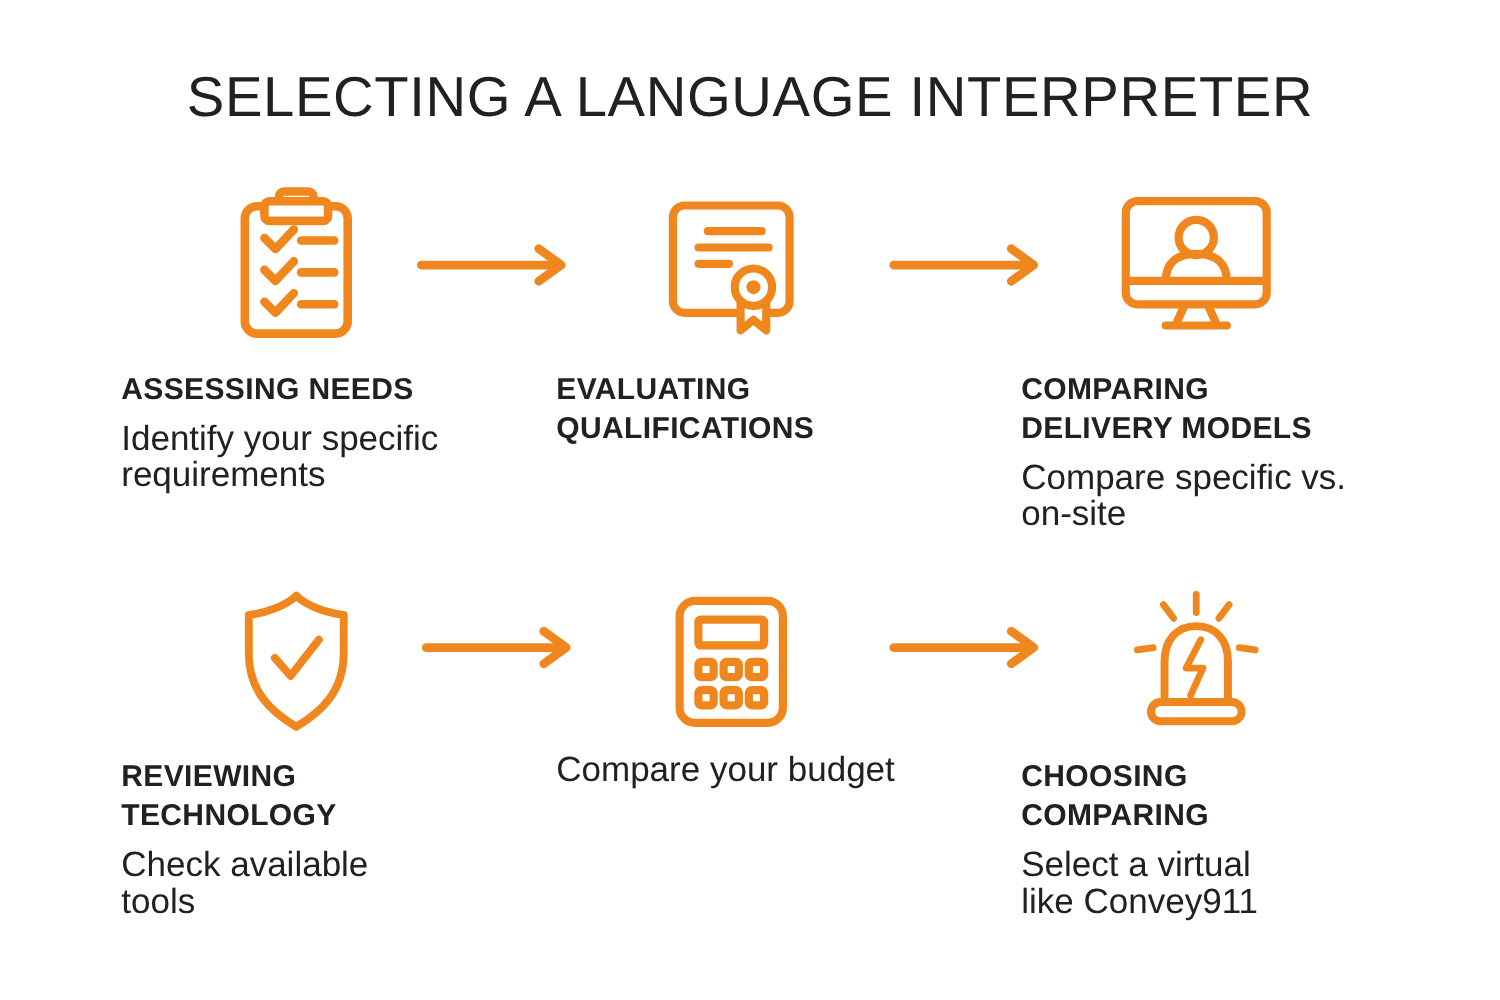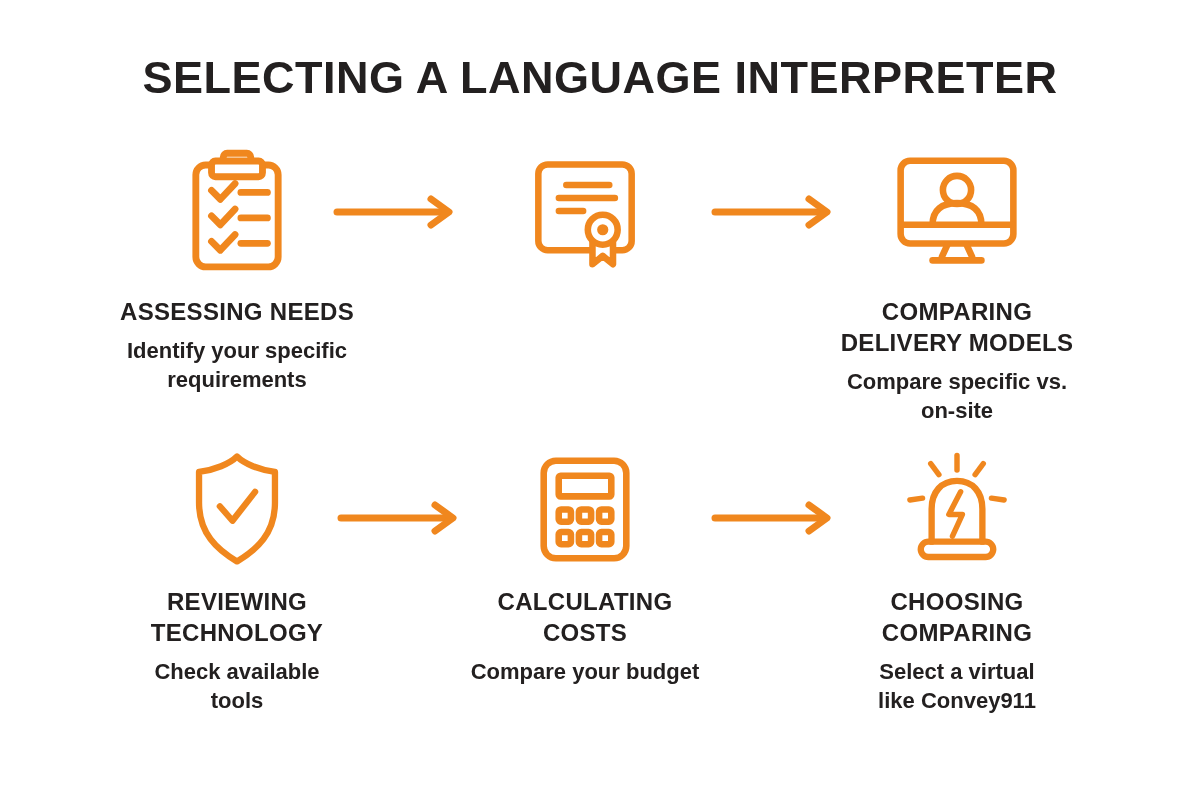--- a/index.html
+++ b/index.html
@@ -9,31 +9,30 @@
     background:var(--bg,#ffffff);
     font-family:"Liberation Sans", sans-serif;
     overflow:hidden;
   }
   .title{
     position:absolute;
     left:0;right:0;top:52px;
     margin:0;
     text-align:center;
     font-size:45px;
-    font-weight:700;
+    font-weight:400;
     letter-spacing:0.5px;
     color:var(--ink,#1e1e1e);
   }
   .step{
     position:absolute;
     width:320px;
-    text-align:center;
   }
   .step-r1{top:142px;}
-  .step-r2{top:446px;}
+  .step-r2{top:466px;}
   .step-c1{left:77px;}
   .step-c2{left:425px;}
   .step-c3{left:797px;}
   .icon-wrap{
     height:140px;
     display:flex;align-items:center;justify-content:center;
   }
   .step-r2 .icon-wrap{height:126px;}
   .icon-wrap svg{display:block;}
   .icon-stroke{
@@ -51,23 +50,23 @@
     font-size:24px;
     line-height:31px;
     font-weight:bold;
     letter-spacing:0.3px;
     color:var(--ink,#232020);
     white-space:pre-line;
   }
   .step-desc{
     margin:9px auto 0 auto;
     max-width:280px;
-    font-size:22px;
+    font-size:28px;
     line-height:29px;
-    font-weight:bold;
+    font-weight:normal;
     color:var(--ink,#232020);
     white-space:pre-line;
   }
   .arrow{position:absolute;width:130px;height:36px;}
   .arrow svg{display:block;}
   .arrow-1{left:333px;top:194px;}
   .arrow-2{left:711px;top:194px;}
   .arrow-3{left:337px;top:500px;}
   .arrow-4{left:711px;top:500px;}
 </style>
@@ -102,20 +101,22 @@
       <svg width="112" height="114" viewBox="0 0 120 122">
         <rect class="icon-stroke" x="10" y="10" width="100" height="92" rx="10"></rect>
         <line class="icon-stroke" x1="40" y1="32" x2="86" y2="32"></line>
         <line class="icon-stroke" x1="32" y1="46" x2="92" y2="46"></line>
         <line class="icon-stroke" x1="32" y1="60" x2="58" y2="60"></line>
         <path class="icon-stroke icon-fillwhite" d="M68 84 L68 117 L79 108 L90 117 L90 84"></path>
         <circle class="icon-stroke icon-fillwhite" cx="79" cy="80" r="16"></circle>
         <circle class="icon-dot" cx="79" cy="80" r="6"></circle>
       </svg>
     </div>
+    <h2 class="step-heading">EVALUATING
+QUALIFICATIONS</h2>
   </div>
 
   <div class="step step-r1 step-c3">
     <div class="icon-wrap">
       <svg width="124" height="115" viewBox="0 0 132 122">
         <rect class="icon-stroke" x="6" y="6" width="120" height="88" rx="10"></rect>
         <circle class="icon-stroke" cx="66" cy="37" r="15"></circle>
         <path class="icon-stroke" d="M40 74 C40 58 50 51 66 51 C82 51 92 58 92 74"></path>
         <line class="icon-stroke" x1="7" y1="74" x2="125" y2="74"></line>
         <path class="icon-stroke" d="M56 95 L50 108"></path>
@@ -148,22 +149,20 @@
         <rect class="icon-stroke" x="6" y="5" width="88" height="104" rx="13"></rect>
         <rect class="icon-stroke" x="22" y="21" width="56" height="22" rx="2"></rect>
         <rect class="icon-stroke" x="22" y="57" width="13" height="13" rx="2.5"></rect>
         <rect class="icon-stroke" x="43.5" y="57" width="13" height="13" rx="2.5"></rect>
         <rect class="icon-stroke" x="65" y="57" width="13" height="13" rx="2.5"></rect>
         <rect class="icon-stroke" x="22" y="81" width="13" height="13" rx="2.5"></rect>
         <rect class="icon-stroke" x="43.5" y="81" width="13" height="13" rx="2.5"></rect>
         <rect class="icon-stroke" x="65" y="81" width="13" height="13" rx="2.5"></rect>
       </svg>
     </div>
-    <h2 class="step-heading">CALCULATING
-COSTS</h2>
     <p class="step-desc">Compare your budget</p>
   </div>
 
   <div class="step step-r2 step-c3">
     <div class="icon-wrap">
       <svg width="120" height="116" viewBox="0 0 132 128">
         <path class="icon-stroke" d="M38 100 L38 64 C38 45 49 33 66 33 C83 33 94 45 94 64 L94 100"></path>
         <rect class="icon-stroke" x="26" y="100" width="80" height="17" rx="8.5"></rect>
         <path class="icon-stroke" style="stroke-width:6" d="M70 45 L57 70 L72 70 L61 94"></path>
         <line class="icon-stroke" style="stroke-width:6" x1="66" y1="5" x2="66" y2="21"></line>

